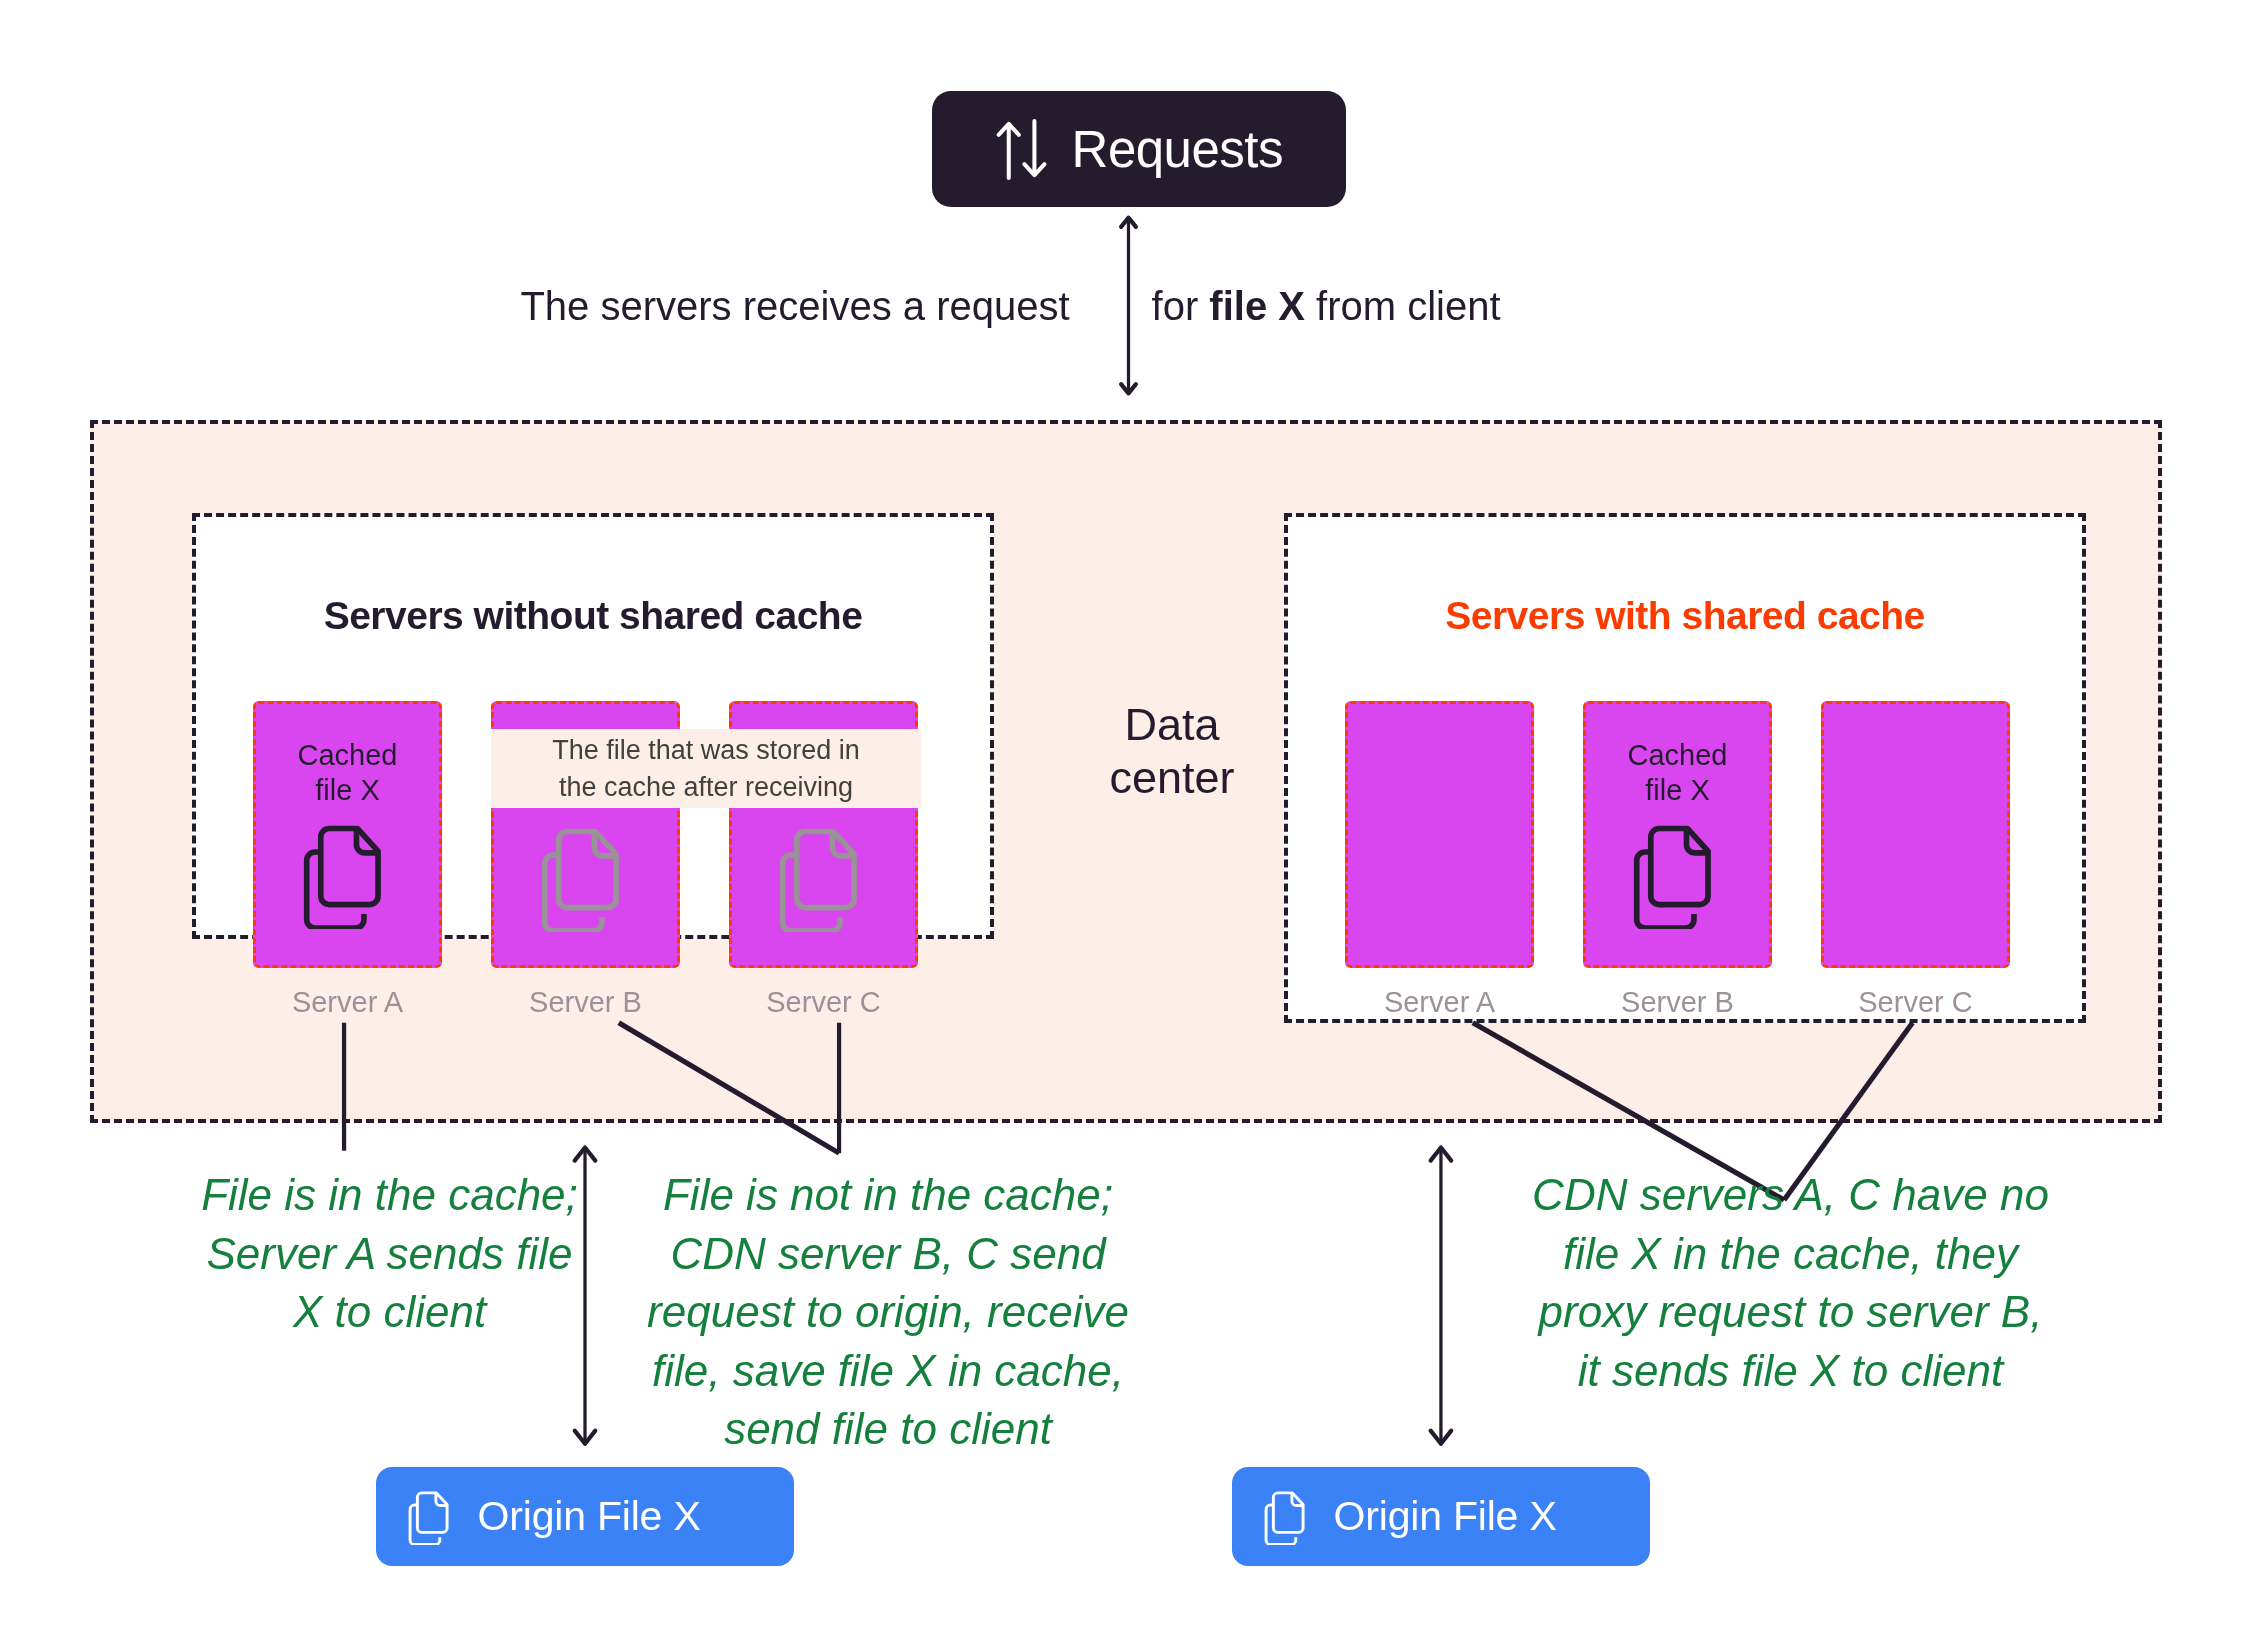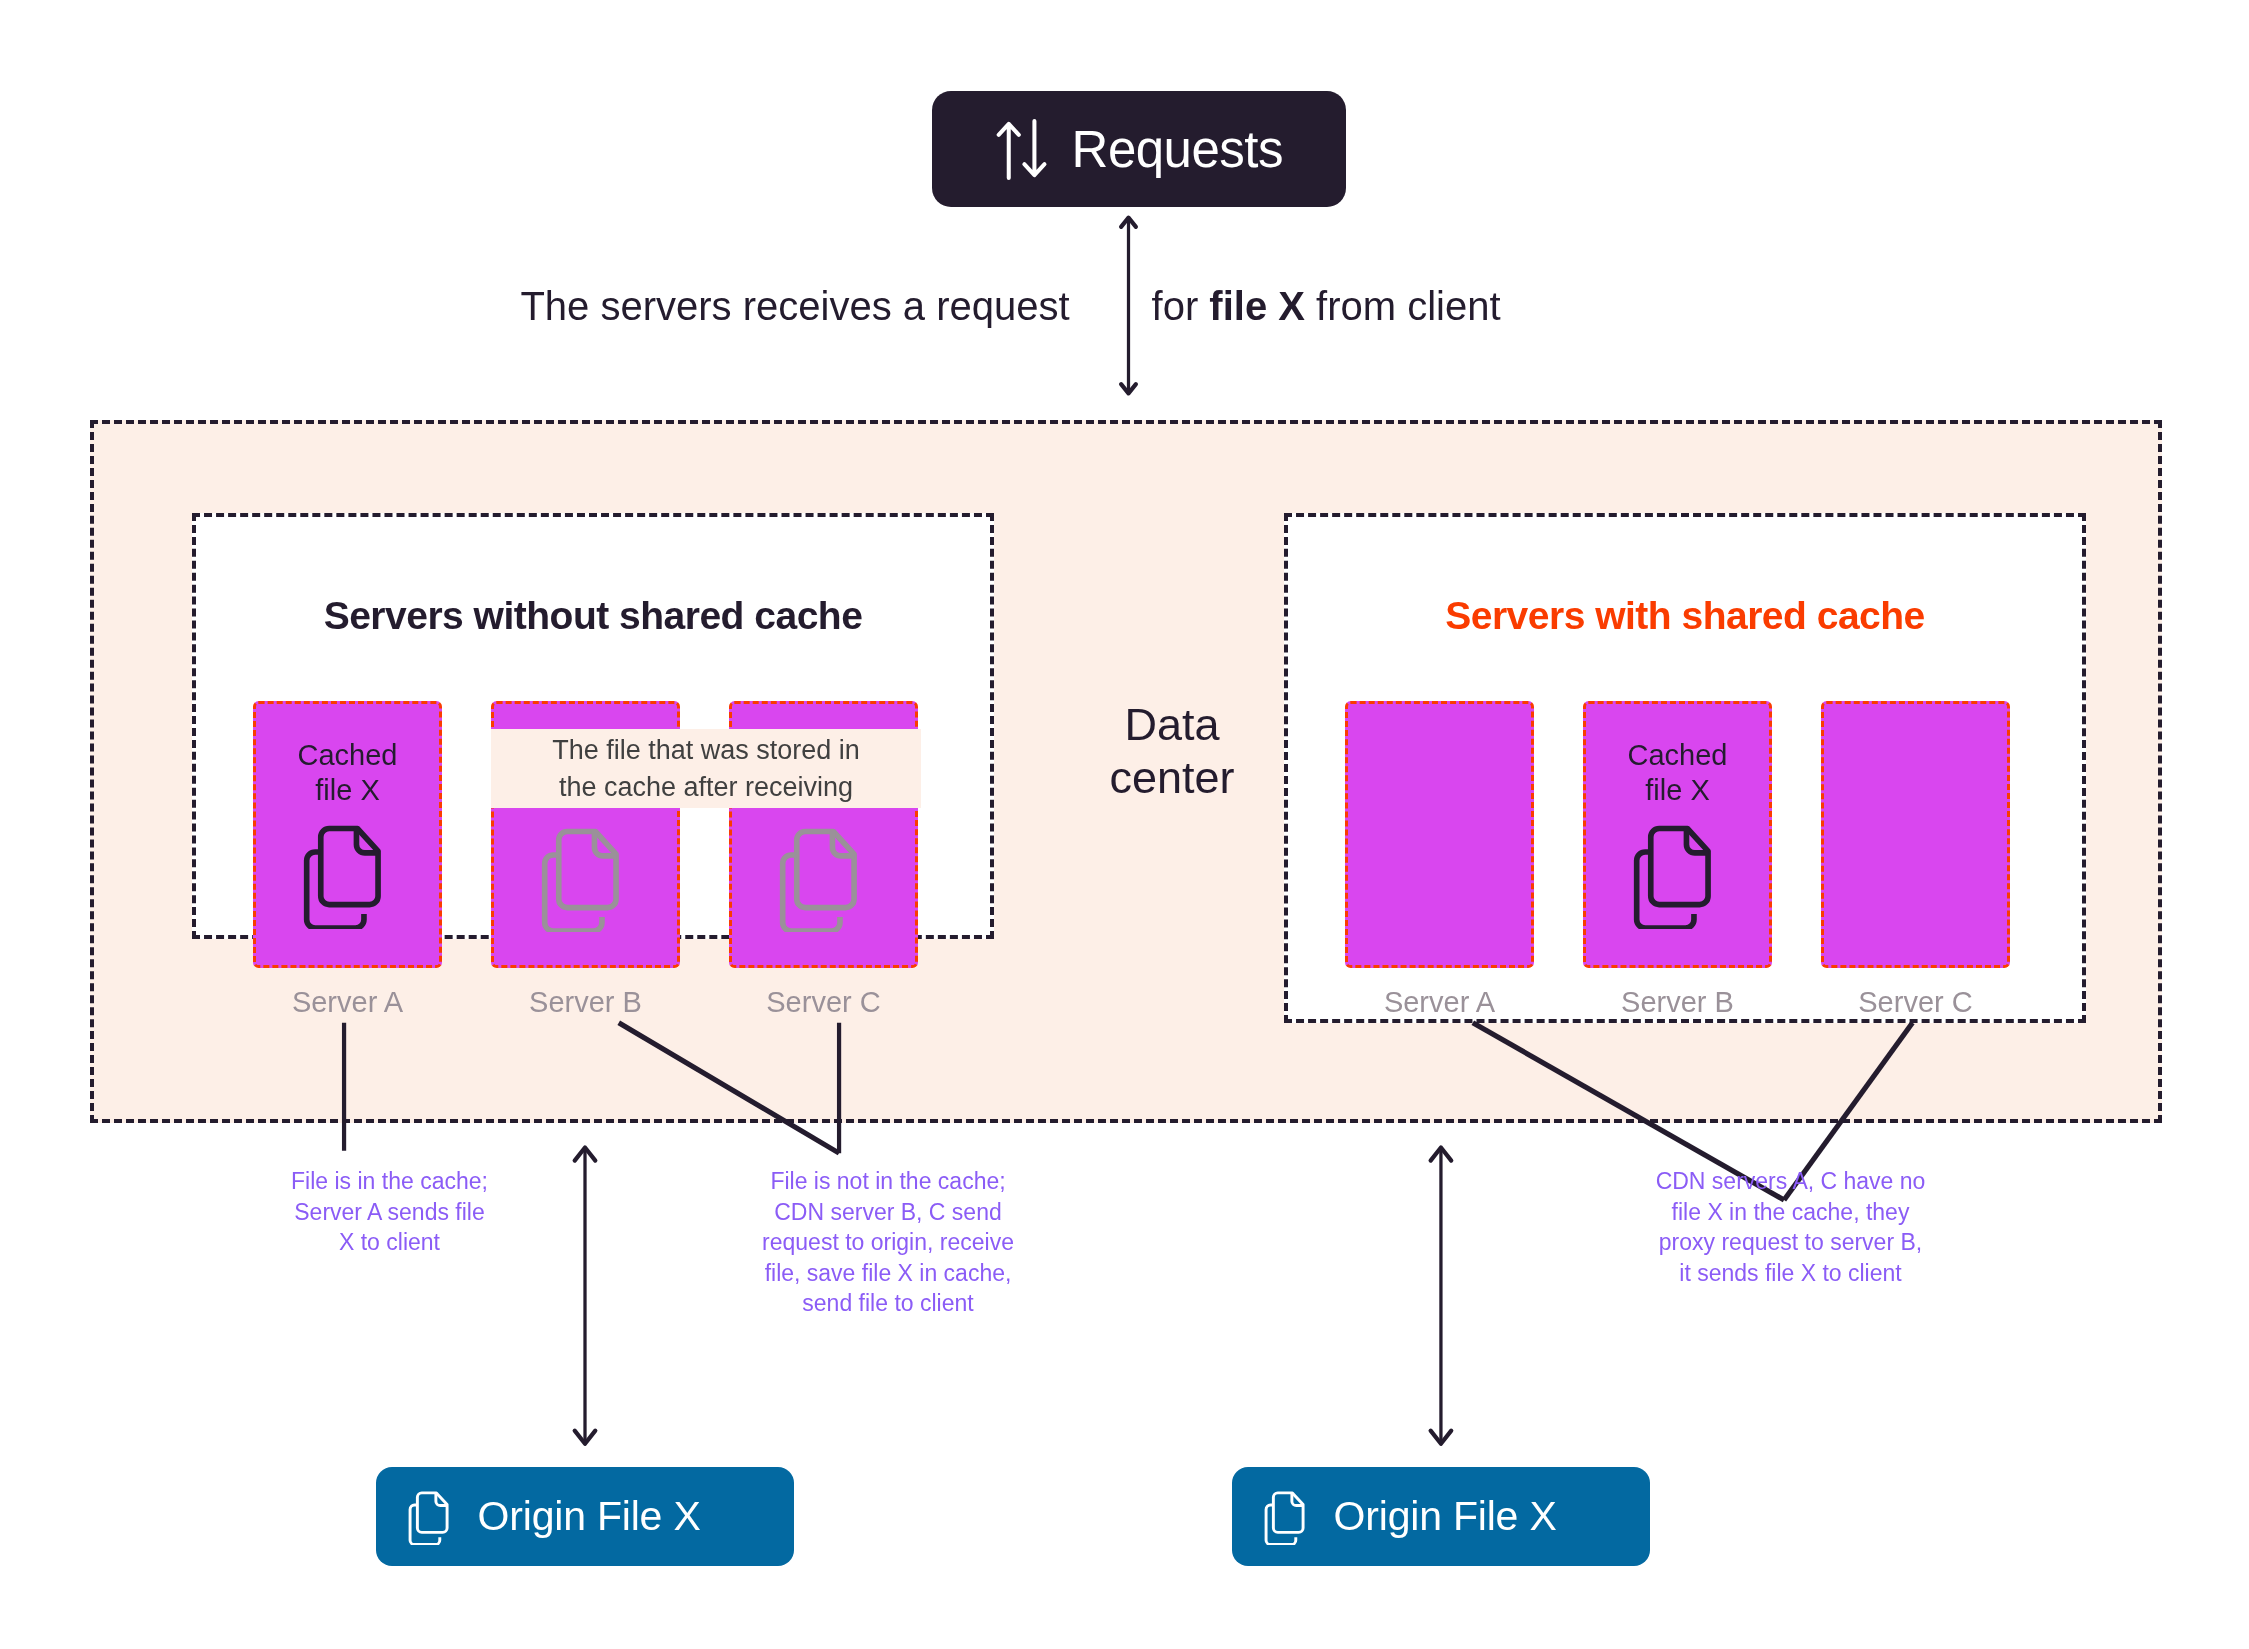--- a/index.html
+++ b/index.html
@@ -183,33 +183,34 @@
     left: 0; top: 0;
     width: 2250px;
     height: 1650px;
     pointer-events: none;
   }
 
   
   .annot {
     position: absolute;
     text-align: center;
-    font-size: 23px;
+    font-size: 44px;
     line-height: 1.33;
-    color: #8b5cf6;
+    color: #15803d;
+    font-style: italic;
   }
   .annot.a1 { left: 141px;  top: 1166px; width: 497px; }
   .annot.a2 { left: 628px; top: 1166px; width: 520px; }
   .annot.a3 { left: 1528px; top: 1166px; width: 525px; }
 
   
   .origin-badge {
     position: absolute;
     height: 99px;
-    background: #0369a1;
+    background: #3b82f6;
     border-radius: 16px;
     display: flex;
     align-items: center;
     gap: 20.6px;
     padding: 0 30px;
     box-sizing: border-box;
   }
   .origin-badge.o1 { left: 376px;  top: 1467px; width: 418px; }
   .origin-badge.o2 { left: 1232px; top: 1467px; width: 418px; }
   .origin-badge .lbl {

